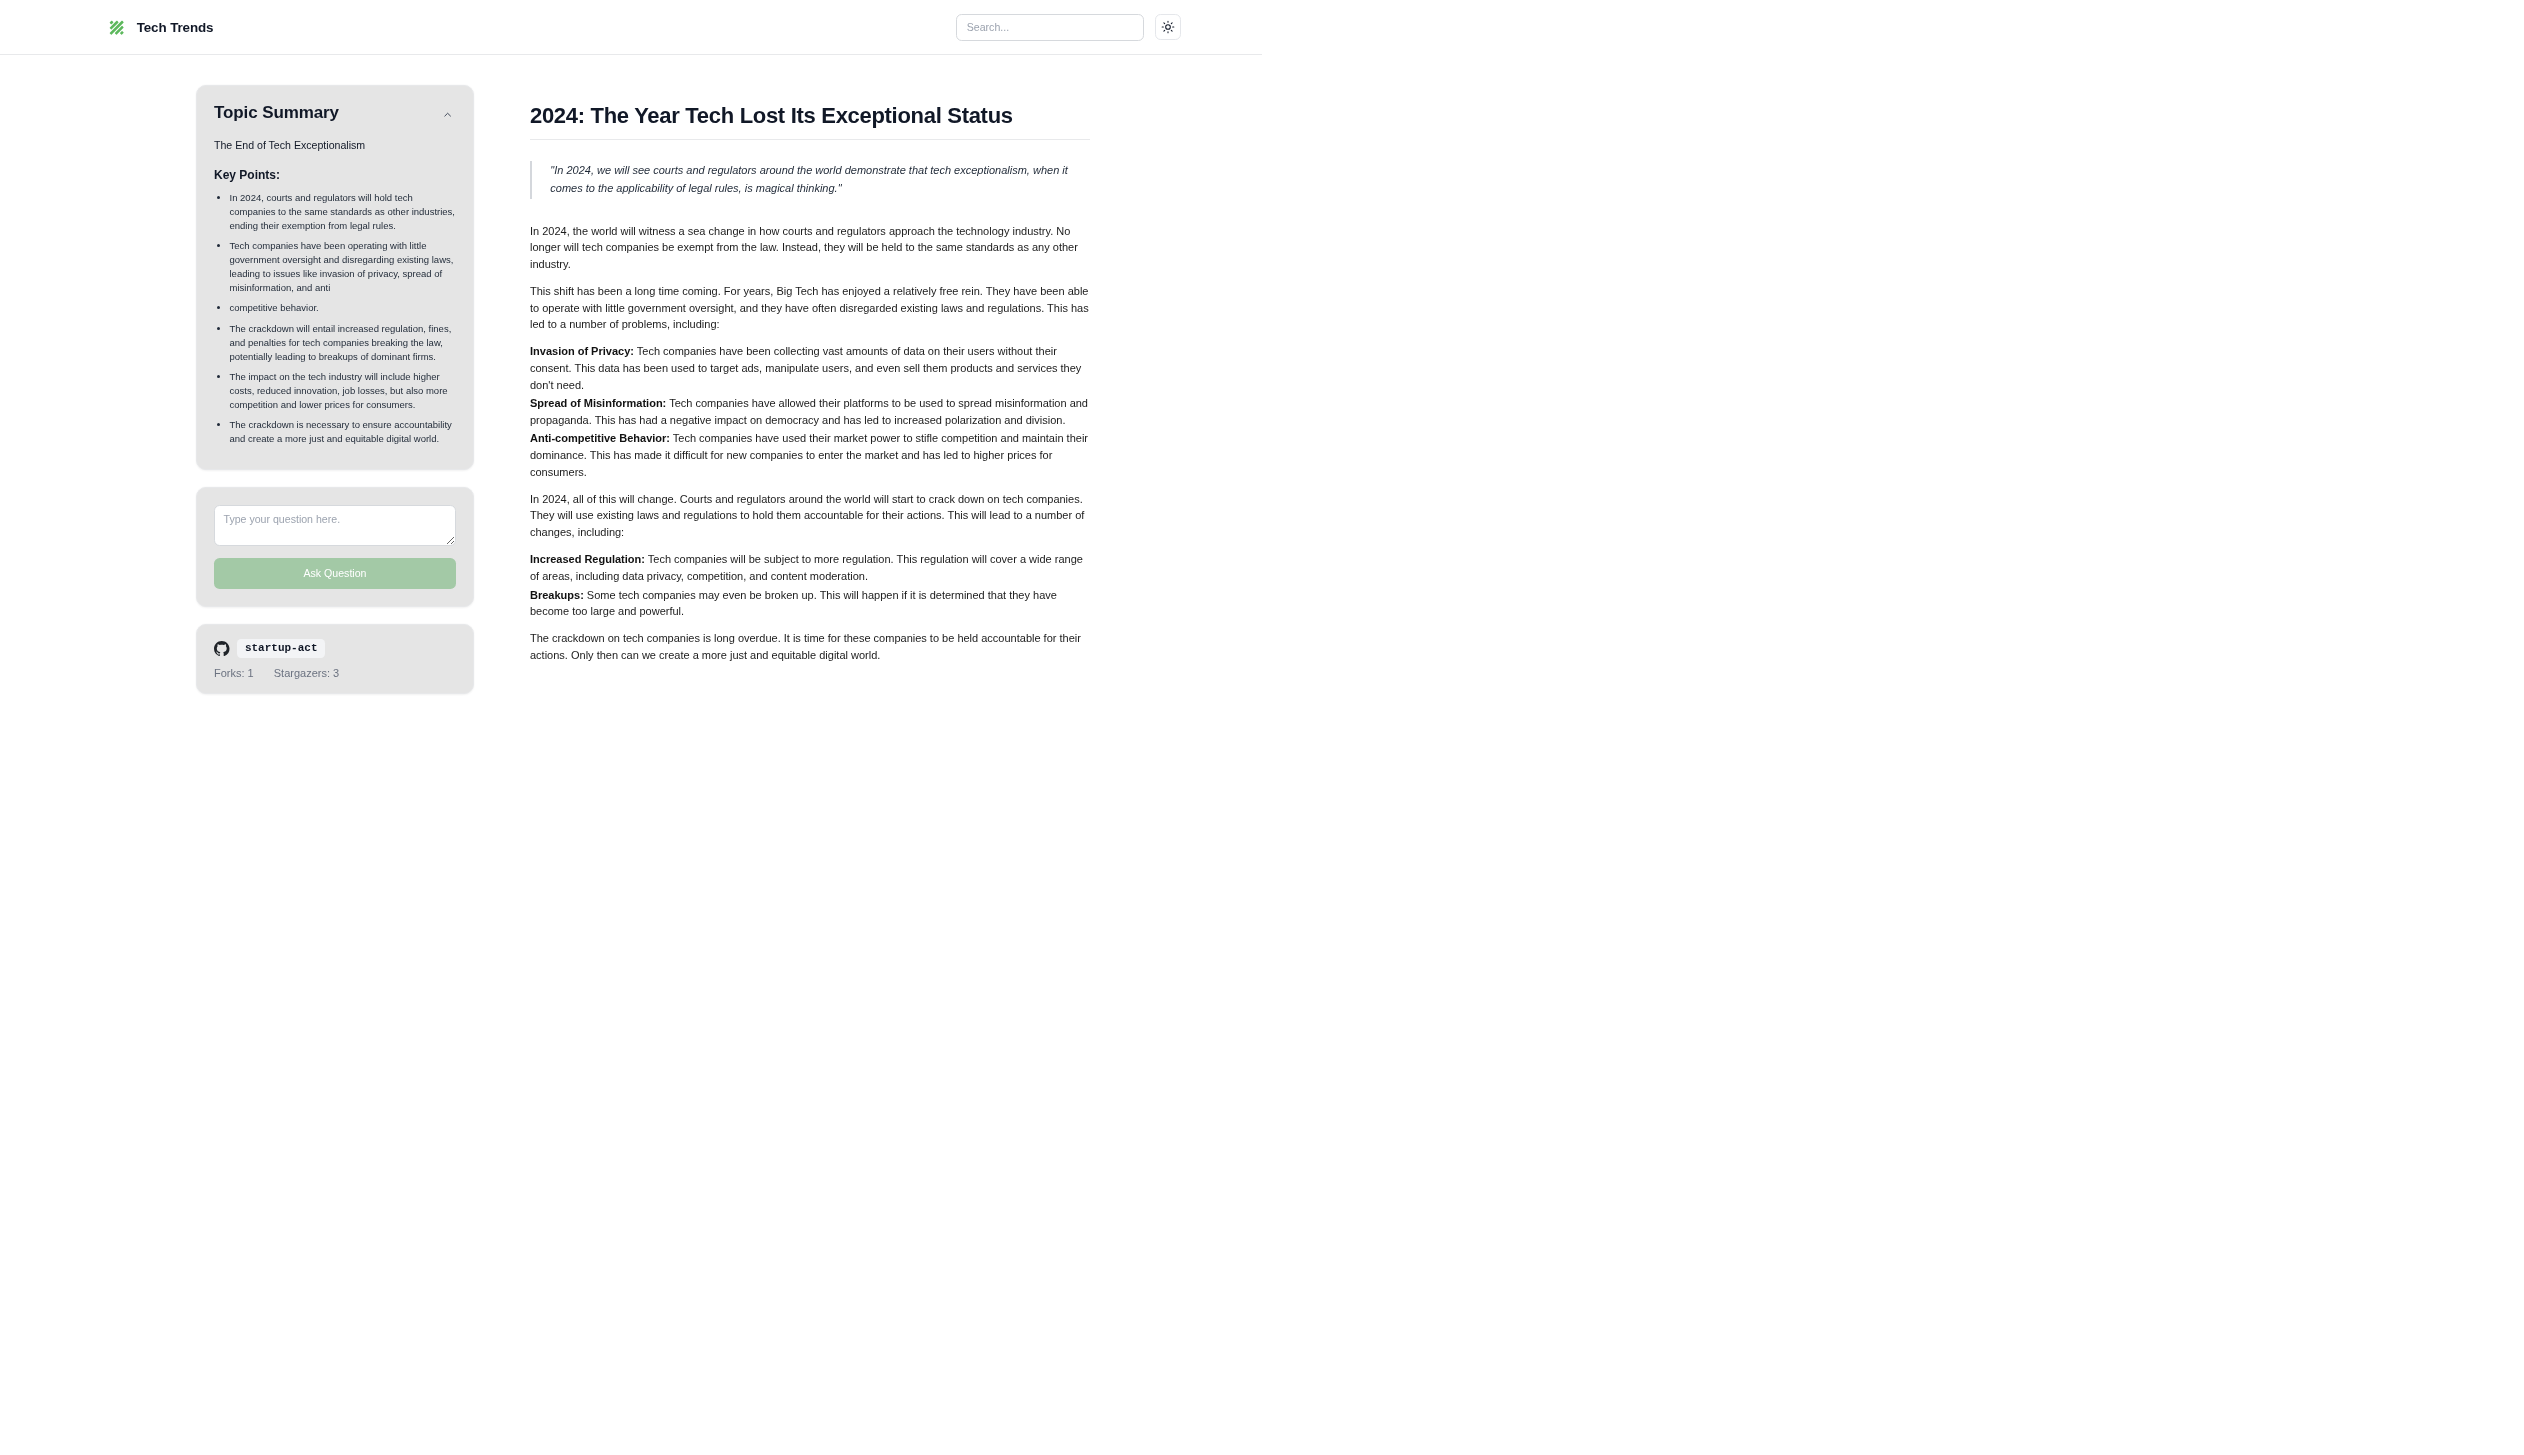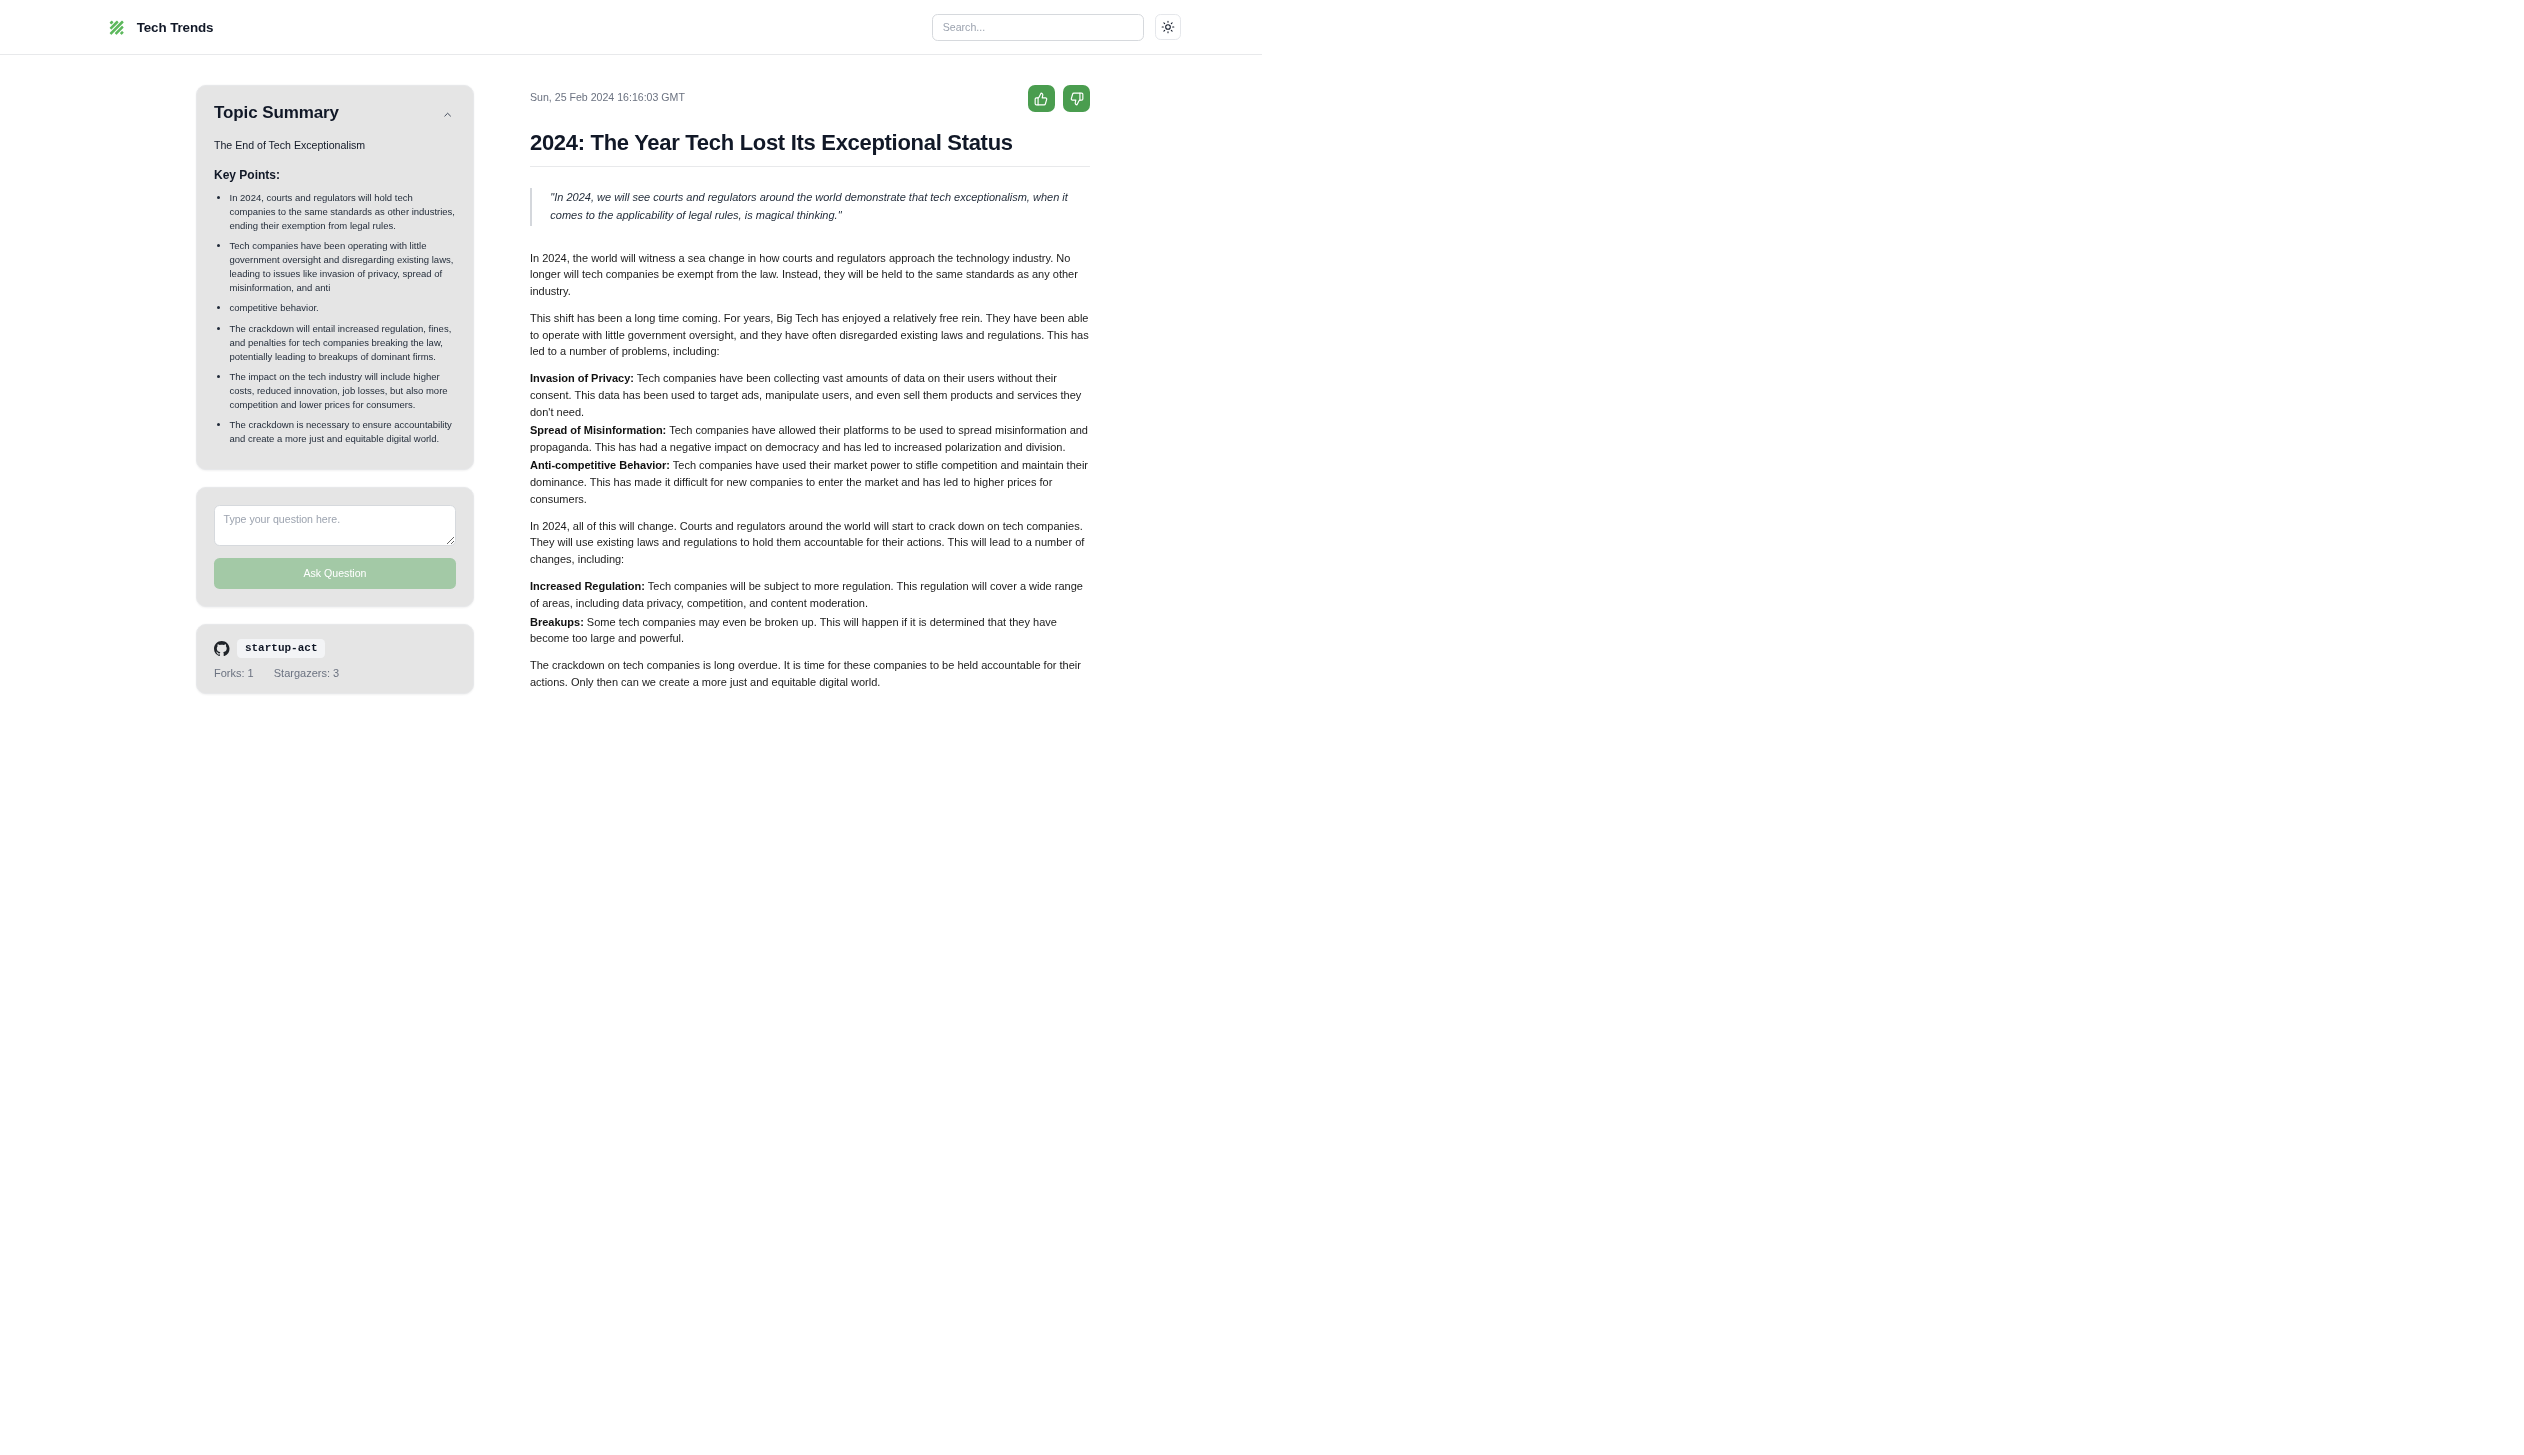--- a/index.html
+++ b/index.html
@@ -6,21 +6,21 @@
   html,body { background:#fff; }
   body { font-family:"Liberation Sans", sans-serif; color:#1b1b1b; }
   .viewport { width:1262px; height:728px; overflow:hidden; background:#fff; position:relative; }
 
   
   header { height:55px; display:flex; align-items:center; justify-content:space-between;
            padding:0 81px 0 104px; border-bottom:0.7px solid #e8e9eb; background:#fff; }
   .brand { display:flex; align-items:center; gap:7.7px; }
   .brand-name { font-size:13.4px; font-weight:700; color:#111827; letter-spacing:-0.1px; }
   .header-right { display:flex; align-items:center; gap:11.3px; }
-  .search-input { width:212px; height:27px; border:0.7px solid #d6d9dd; border-radius:5.6px;
+  .search-input { width:188px; height:27px; border:0.7px solid #d6d9dd; border-radius:5.6px;
                   padding:0 10px; font-size:10.6px; font-family:inherit; color:#111827; outline:none; }
   .search-input::placeholder { color:#9ca3af; }
   .icon-btn { width:26px; height:26px; border:0.7px solid #e5e7eb; background:#fff; border-radius:5.6px;
               display:flex; align-items:center; justify-content:center; cursor:pointer; }
 
   
   .container { display:flex; gap:56px; padding:30px 172px 0 196px; align-items:flex-start; }
   .sidebar { width:278px; flex:0 0 278px; }
   .main { flex:1; min-width:0; }
 
@@ -141,41 +141,20 @@
         <div class="repo-stats">
           <span>Forks: 1</span>
           <span>Stargazers: 3</span>
         </div>
       </section>
 
     </aside>
 
     <main class="main article">
 
-      <div class="top-row">
-        <div class="date">Sun, 25 Feb 2024 16:16:03 GMT</div>
-        <div class="vote-group">
-          <button class="vote-btn">
-            <span style="display:flex;">
-              <svg width="14" height="14" viewBox="0 0 24 24" fill="none" stroke="#ffffff" stroke-width="2" stroke-linecap="round" stroke-linejoin="round">
-                <path d="M7 10v12"></path>
-                <path d="M15 5.88 14 10h5.83a2 2 0 0 1 1.92 2.56l-2.33 8A2 2 0 0 1 17.5 22H4a2 2 0 0 1-2-2v-8a2 2 0 0 1 2-2h2.76a2 2 0 0 0 1.79-1.11L12 2a3.13 3.13 0 0 1 3 3.88Z"></path>
-              </svg>
-            </span>
-          </button>
-          <button class="vote-btn">
-            <span style="display:flex;">
-              <svg width="14" height="14" viewBox="0 0 24 24" fill="none" stroke="#ffffff" stroke-width="2" stroke-linecap="round" stroke-linejoin="round">
-                <path d="M17 14V2"></path>
-                <path d="M9 18.12 10 14H4.17a2 2 0 0 1-1.92-2.56l2.33-8A2 2 0 0 1 6.5 2H20a2 2 0 0 1 2 2v8a2 2 0 0 1-2 2h-2.76a2 2 0 0 0-1.79 1.11L12 22a3.13 3.13 0 0 1-3-3.88Z"></path>
-              </svg>
-            </span>
-          </button>
-        </div>
-      </div>
 
       <h1 class="article-title">2024: The Year Tech Lost Its Exceptional Status</h1>
 
       <div class="divider"></div>
 
       <blockquote>"In 2024, we will see courts and regulators around the world demonstrate that tech exceptionalism, when it comes to the applicability of legal rules, is magical thinking."</blockquote>
 
       <p>In 2024, the world will witness a sea change in how courts and regulators approach the technology industry. No longer will tech companies be exempt from the law. Instead, they will be held to the same standards as any other industry.</p>
       <p>This shift has been a long time coming. For years, Big Tech has enjoyed a relatively free rein. They have been able to operate with little government oversight, and they have often disregarded existing laws and regulations. This has led to a number of problems, including:</p>
 

